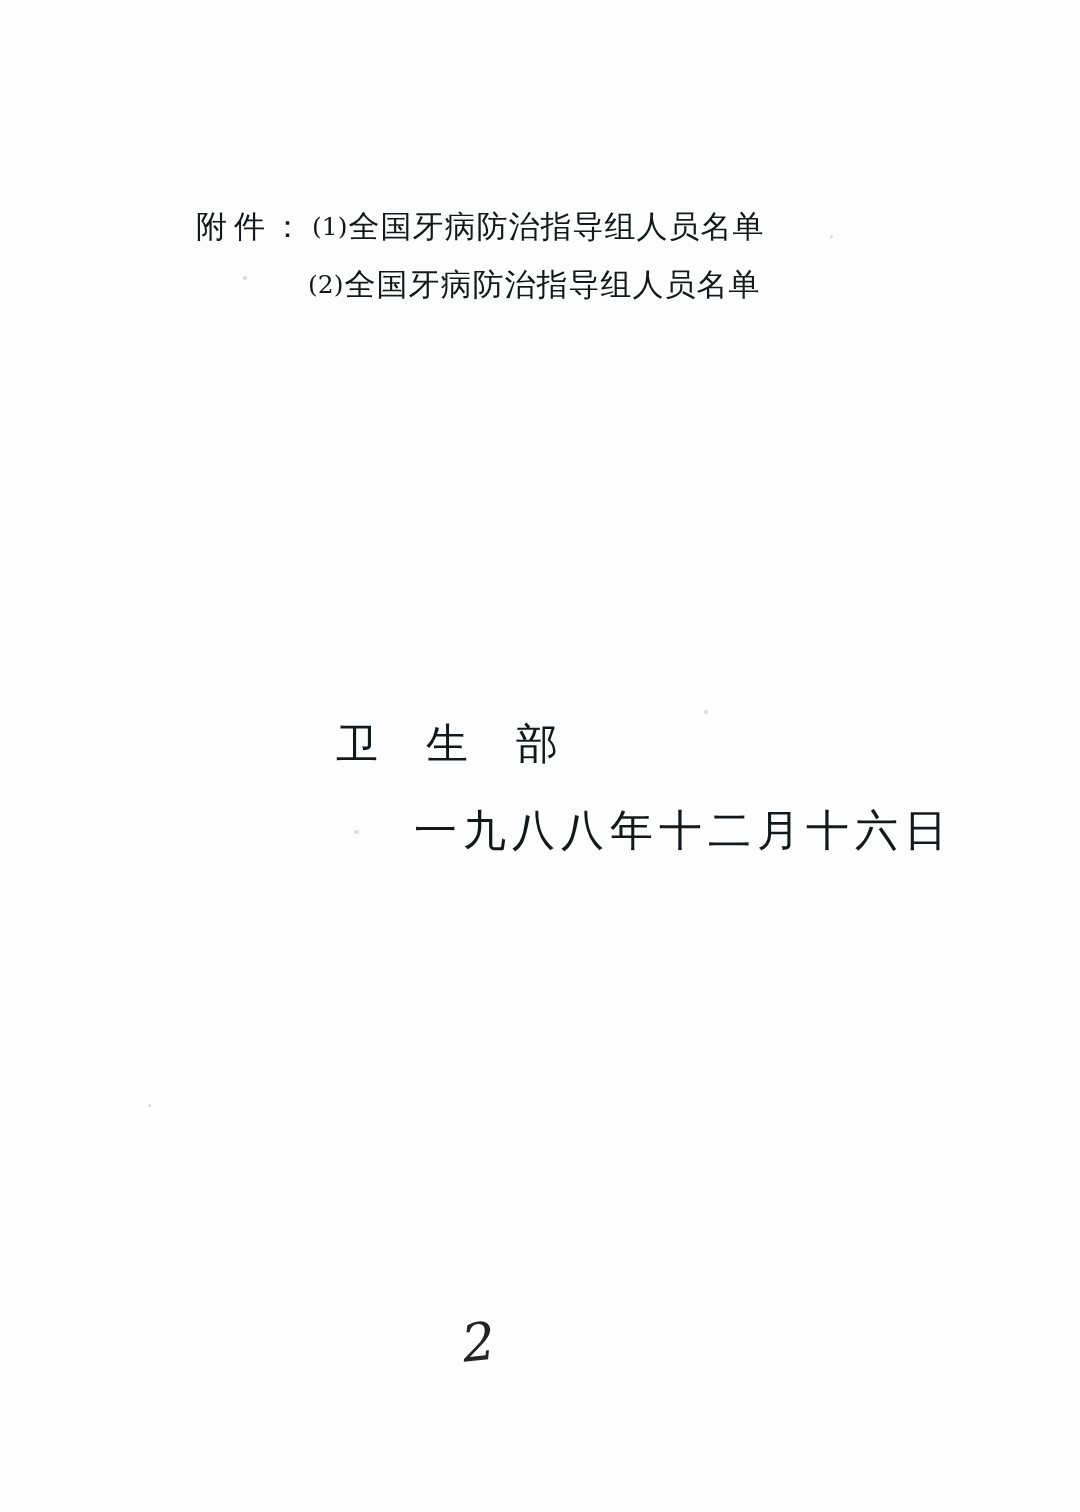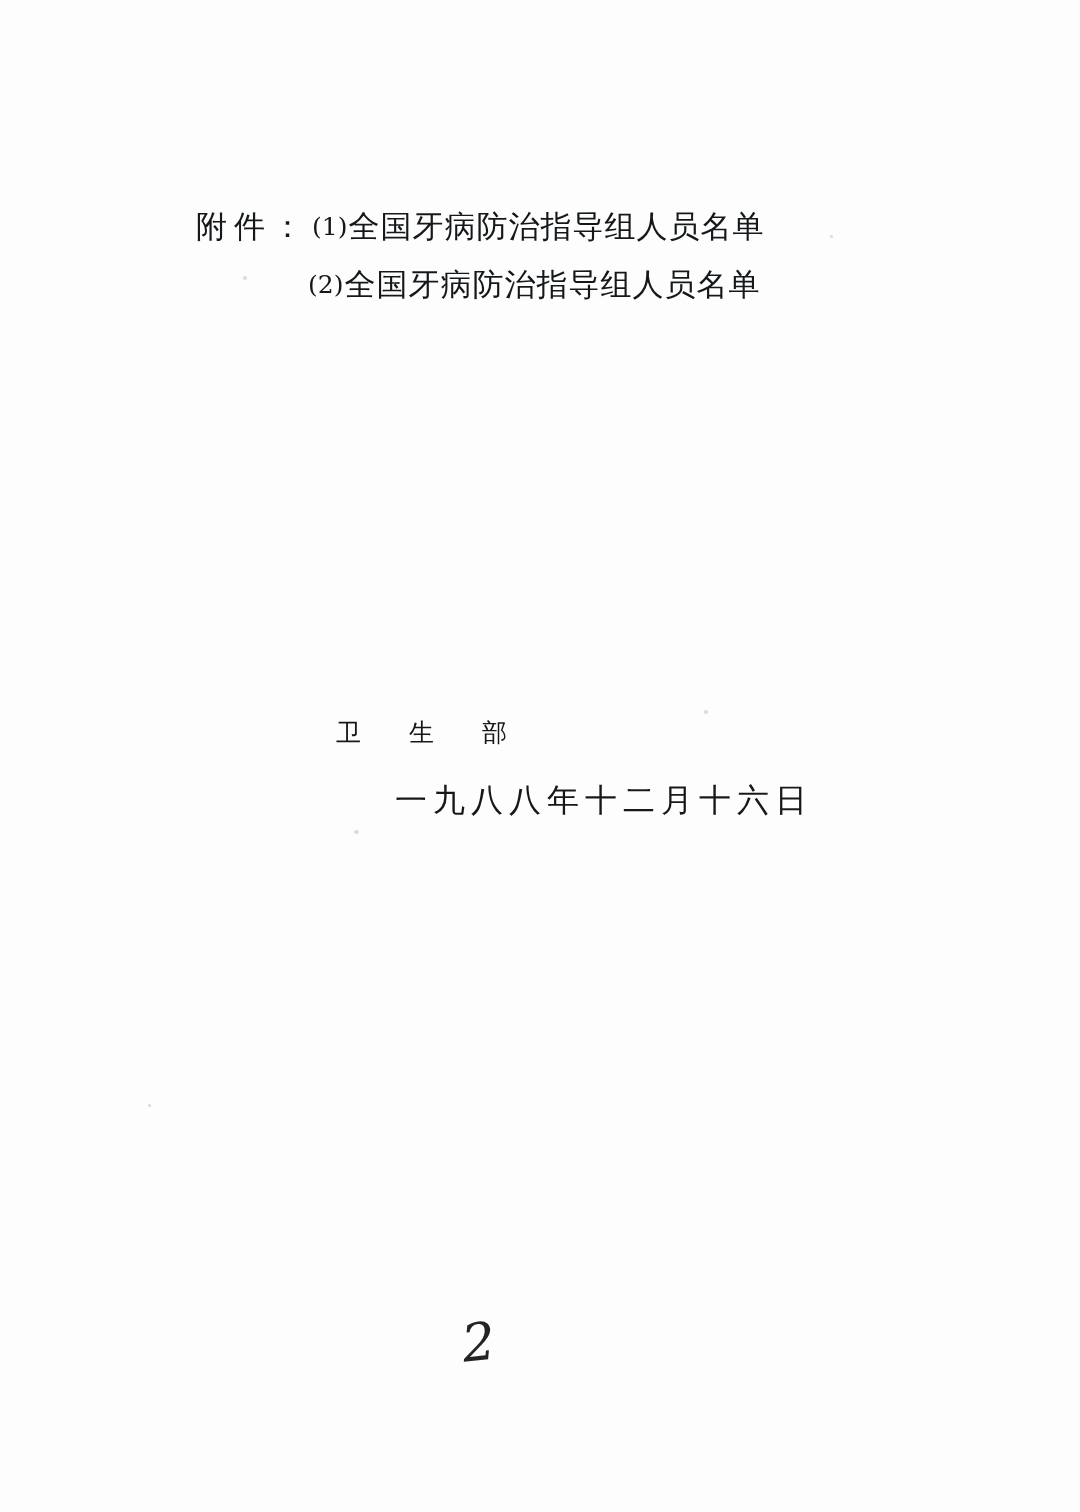--- a/index.html
+++ b/index.html
@@ -63,31 +63,31 @@
   }
 
   .signature {
     position: absolute;
     left: 330px;
     top: 716px;
     width: 520px;
   }
 
   .ministry {
-    font-size: 25px;
+    font-size: 42px;
     letter-spacing: 48px;
     color: #15181a;
     padding-left: 6px;
     white-space: nowrap;
   }
 
   .date {
     margin-top: 30px;
-    margin-left: 65px;
-    font-size: 32px;
+    margin-left: 84px;
+    font-size: 43px;
     letter-spacing: 6px;
     color: #15181a;
     white-space: nowrap;
   }
 
   .page-number {
     position: absolute;
     left: 462px;
     top: 1312px;
     font-size: 52px;

